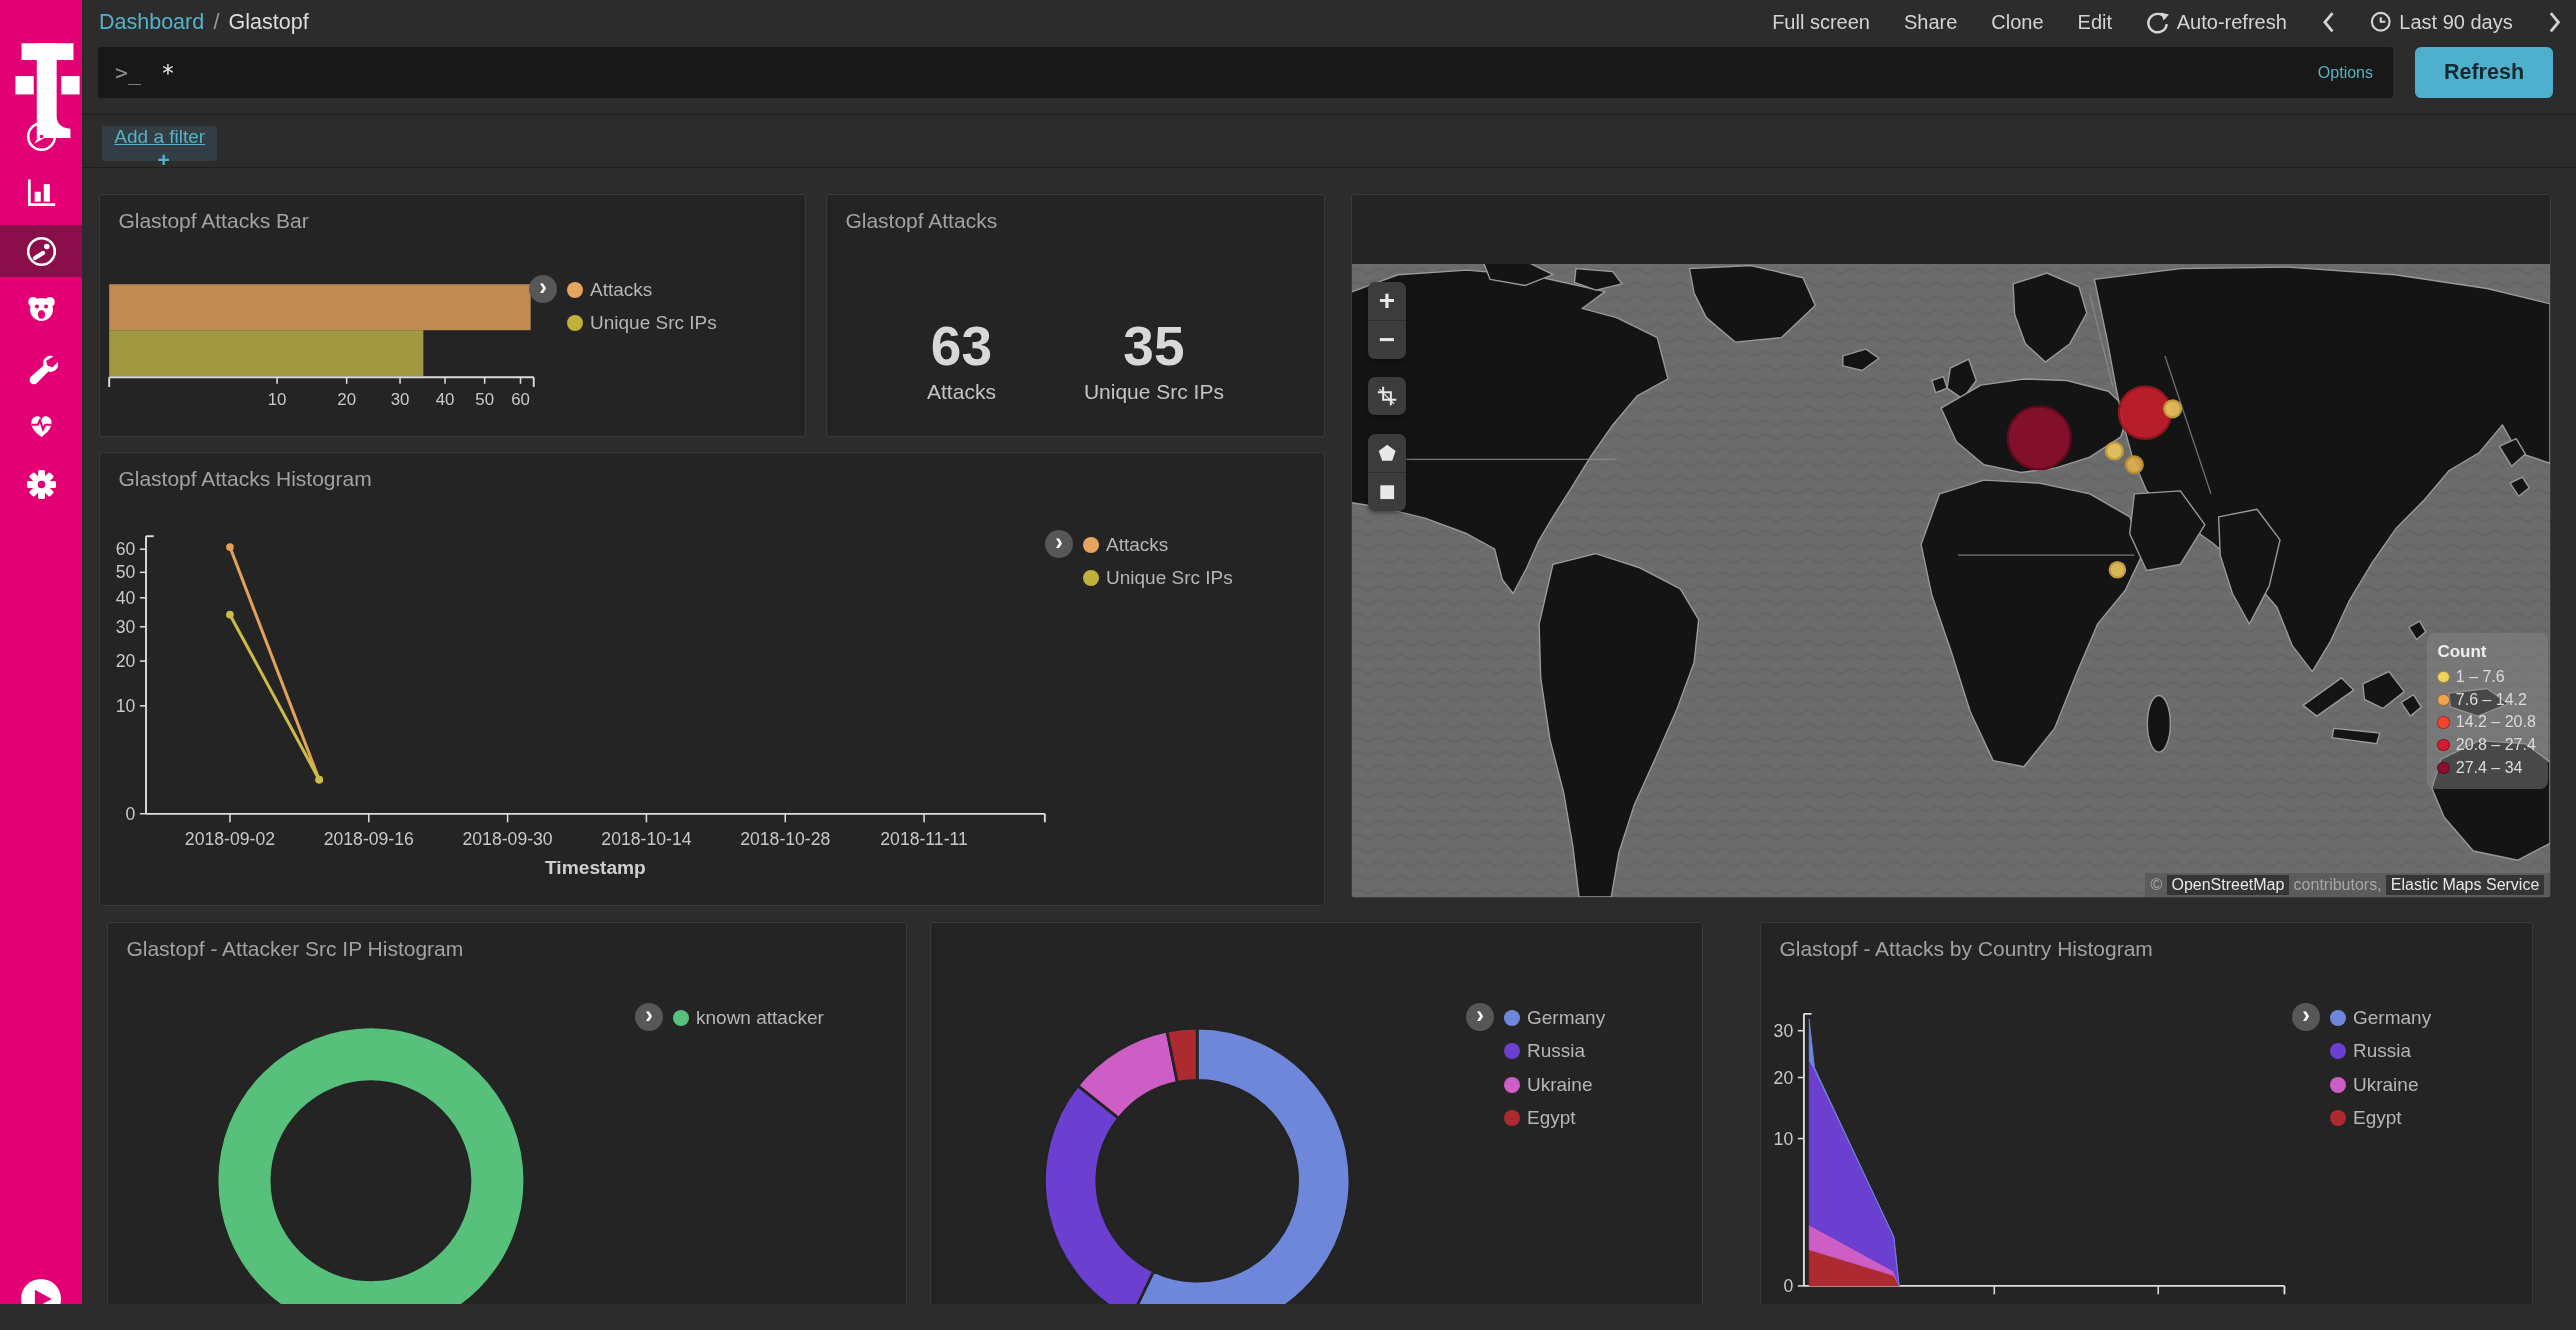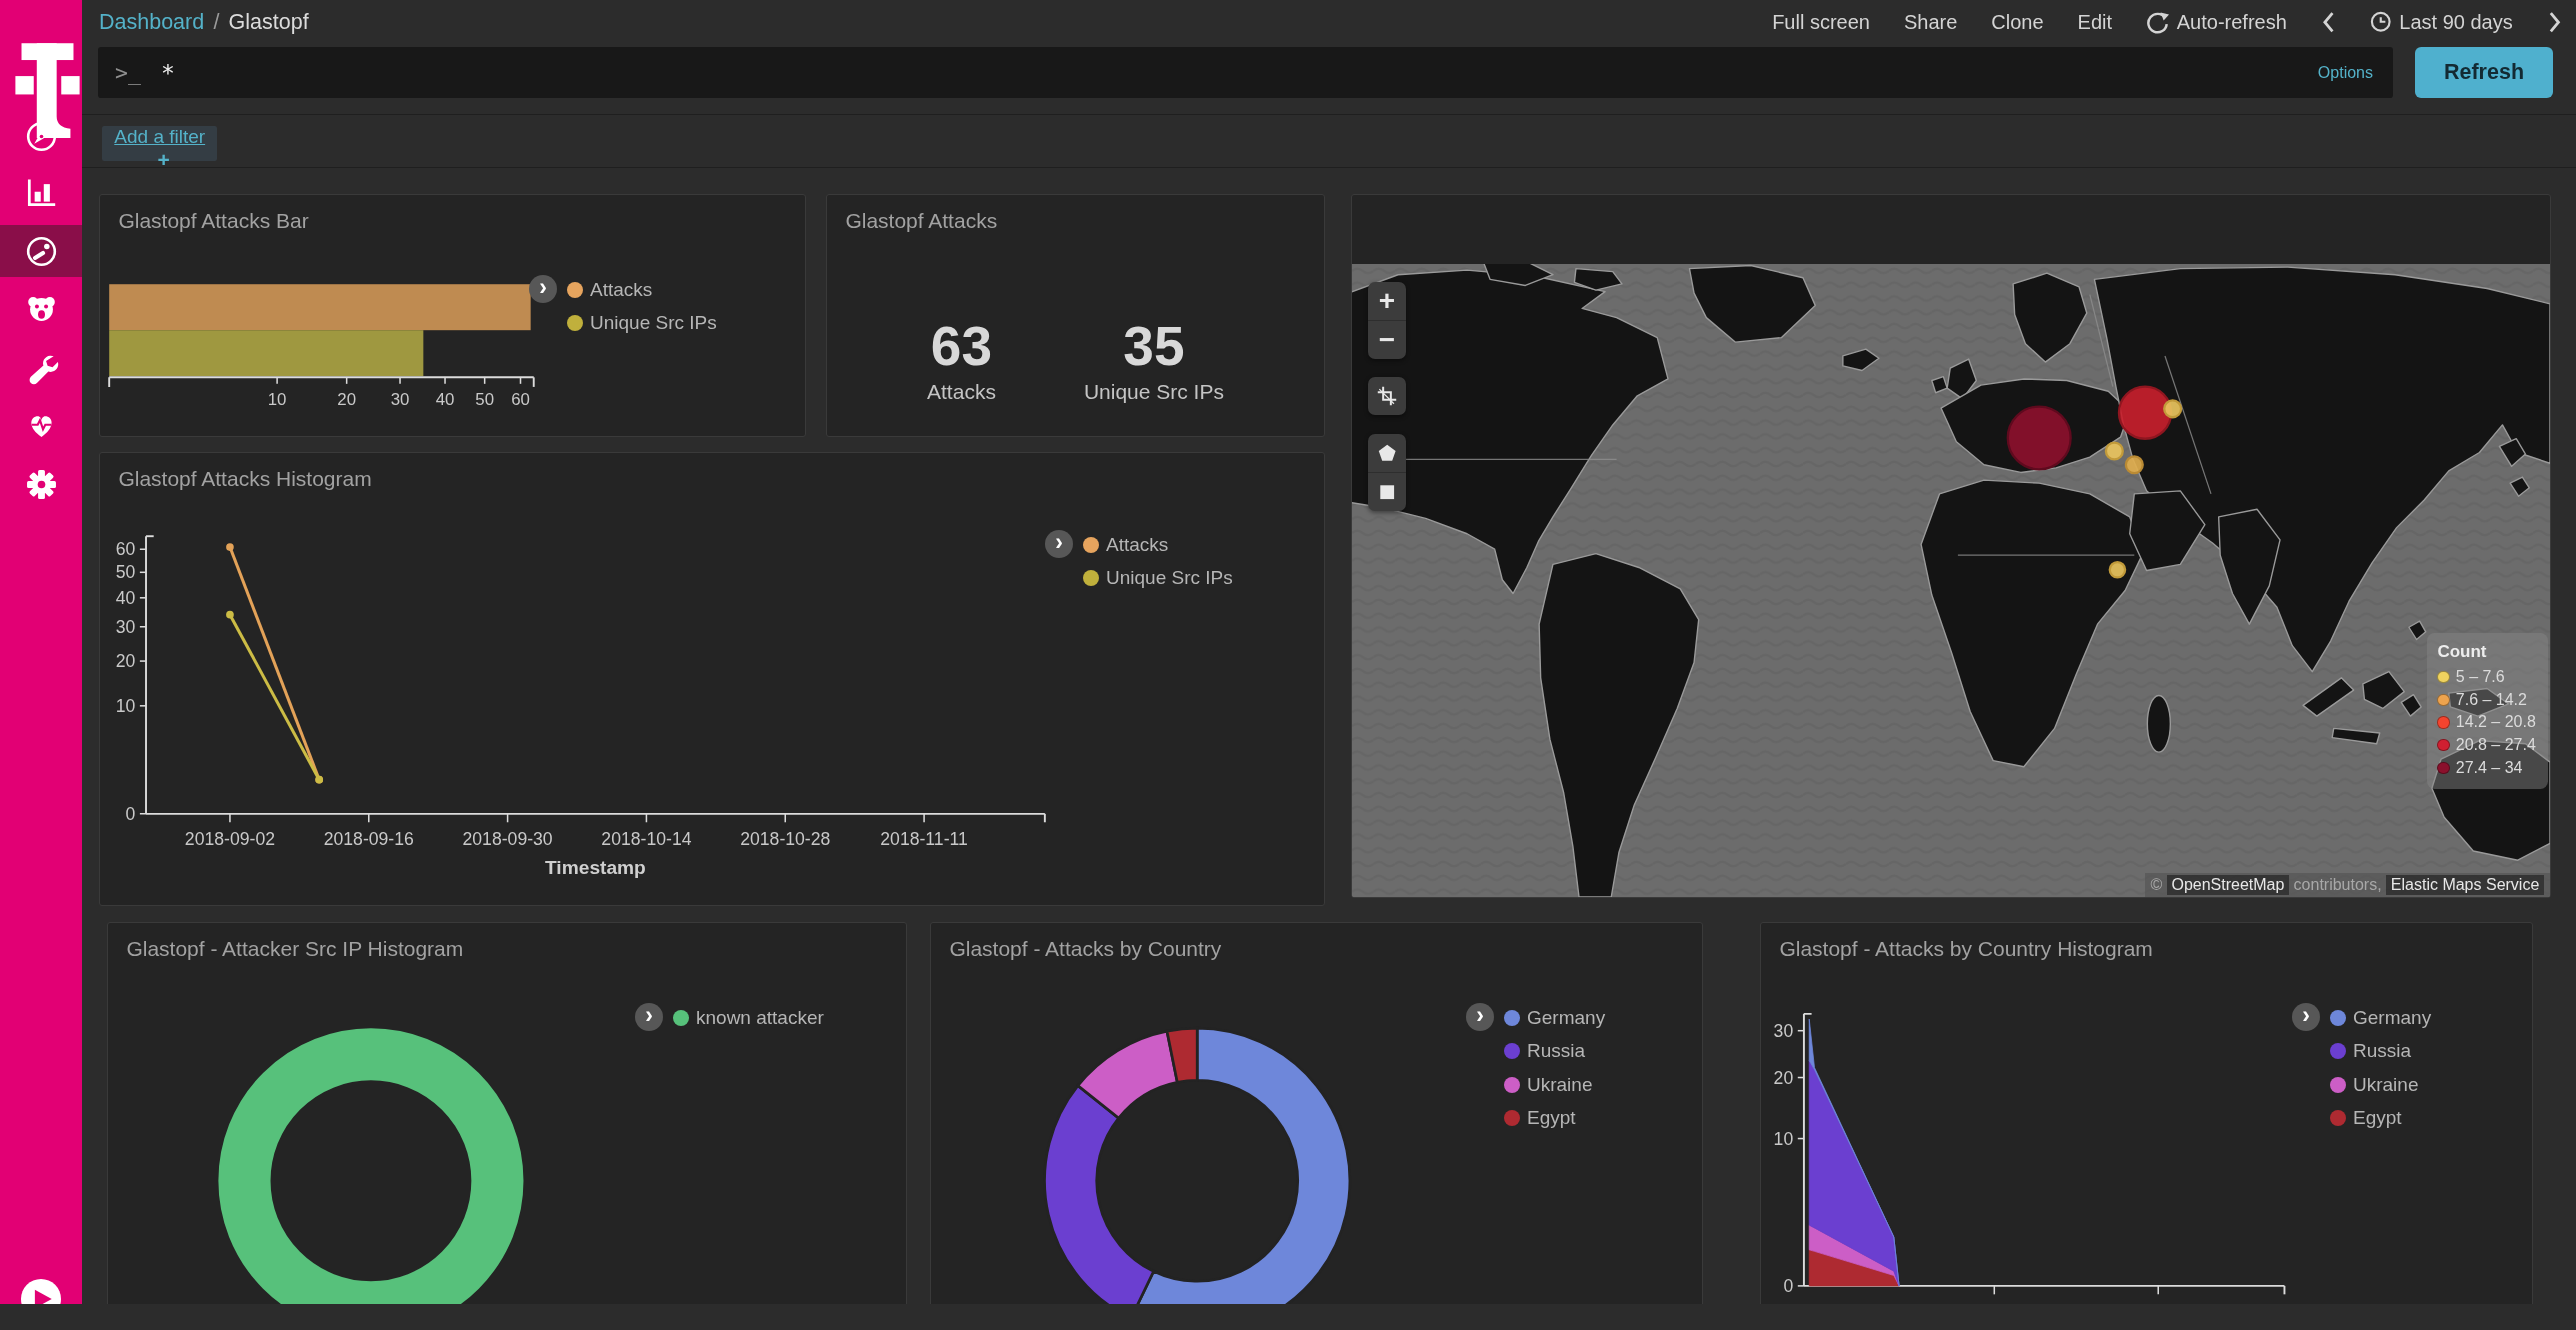--- a/index.html
+++ b/index.html
@@ -328,21 +328,21 @@
           <svg width="18.4" height="18.4" viewBox="0 0 24 24">
               <rect x="3" y="3" width="18" height="18" fill="#e8e8e8"></rect>
             </svg>
         </div>
       </div>
 
       <div id="map-legend">
         <div class="hdr">Count</div>
         <div class="item">
             <span class="dot" style="background-color: rgb(239, 211, 95);"></span>
-            <span>5 – 7.6</span>
+            <span>1 – 7.6</span>
           </div>
         <div class="item">
             <span class="dot" style="background-color: rgb(237, 163, 78);"></span>
             <span>7.6 – 14.2</span>
           </div>
         <div class="item">
             <span class="dot" style="background-color: rgb(244, 68, 46);"></span>
             <span>14.2 – 20.8</span>
           </div>
         <div class="item">
@@ -430,21 +430,20 @@
       <div class="items">
         <div class="item">
             <span class="dot" style="background-color: rgb(87, 193, 123);"></span>
             <span>known attacker</span>
           </div>
       </div>
     </div>
   </section>
 
   <section class="panel" id="p-country">
-    <h3>Glastopf - Attacks by Country</h3>
     <svg id="donut-country" style="position:absolute;left:0;top:0" width="771" height="537" viewBox="0 0 1005 700">
         <path d="M347.00,137.00 A199,199 0 1 1 260.66,515.29 L290.16,454.03 A131,131 0 1 0 347.00,205.00 Z" fill="#6e87da" stroke="#232323" stroke-width="3.5"></path>
         <path d="M260.66,515.29 A199,199 0 0 1 191.42,211.93 L244.58,254.32 A131,131 0 0 0 290.16,454.03 Z" fill="#6b3fd0" stroke="#232323" stroke-width="3.5"></path>
         <path d="M191.42,211.93 A199,199 0 0 1 307.57,140.95 L321.04,207.60 A131,131 0 0 0 244.58,254.32 Z" fill="#cc5ec6" stroke="#232323" stroke-width="3.5"></path>
         <path d="M307.57,140.95 A199,199 0 0 1 347.00,137.00 L347.00,205.00 A131,131 0 0 0 321.04,207.60 Z" fill="#ae2a31" stroke="#232323" stroke-width="3.5"></path>
       </svg>
     <div class="vlegend" style="left:535px;top:80px">
       <div class="toggle">›</div>
       <div class="items">
         <div class="item">

